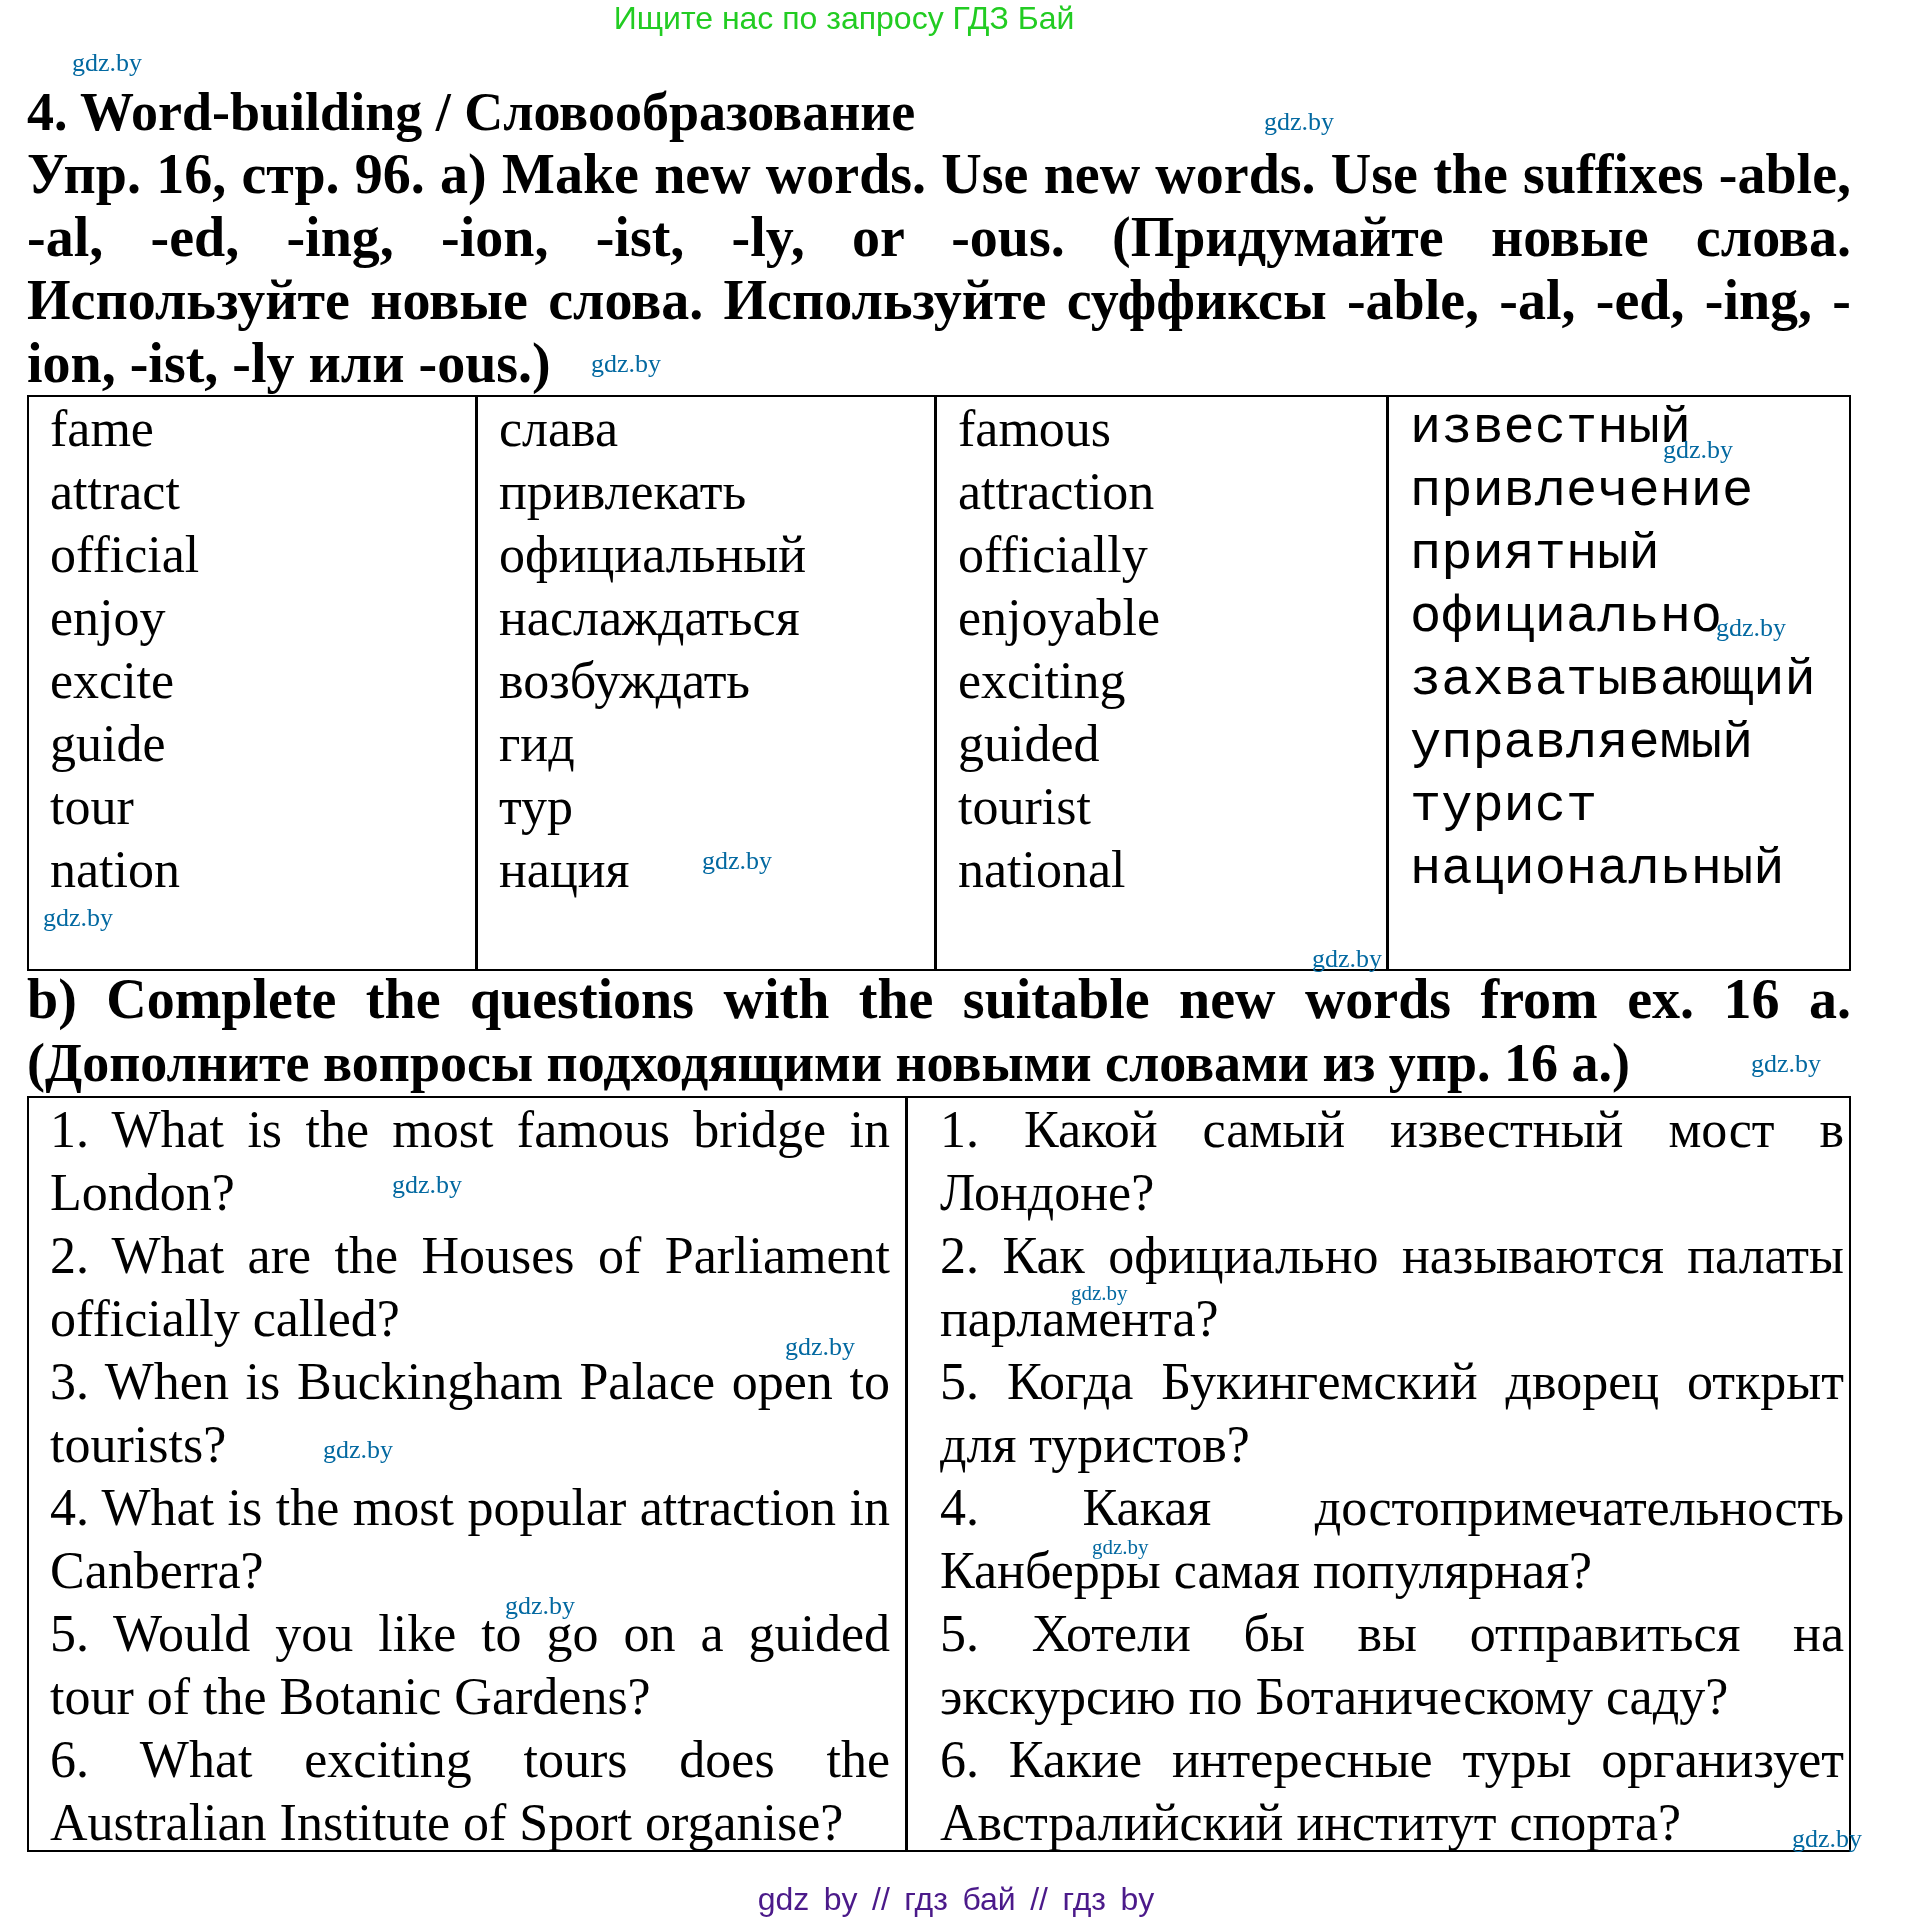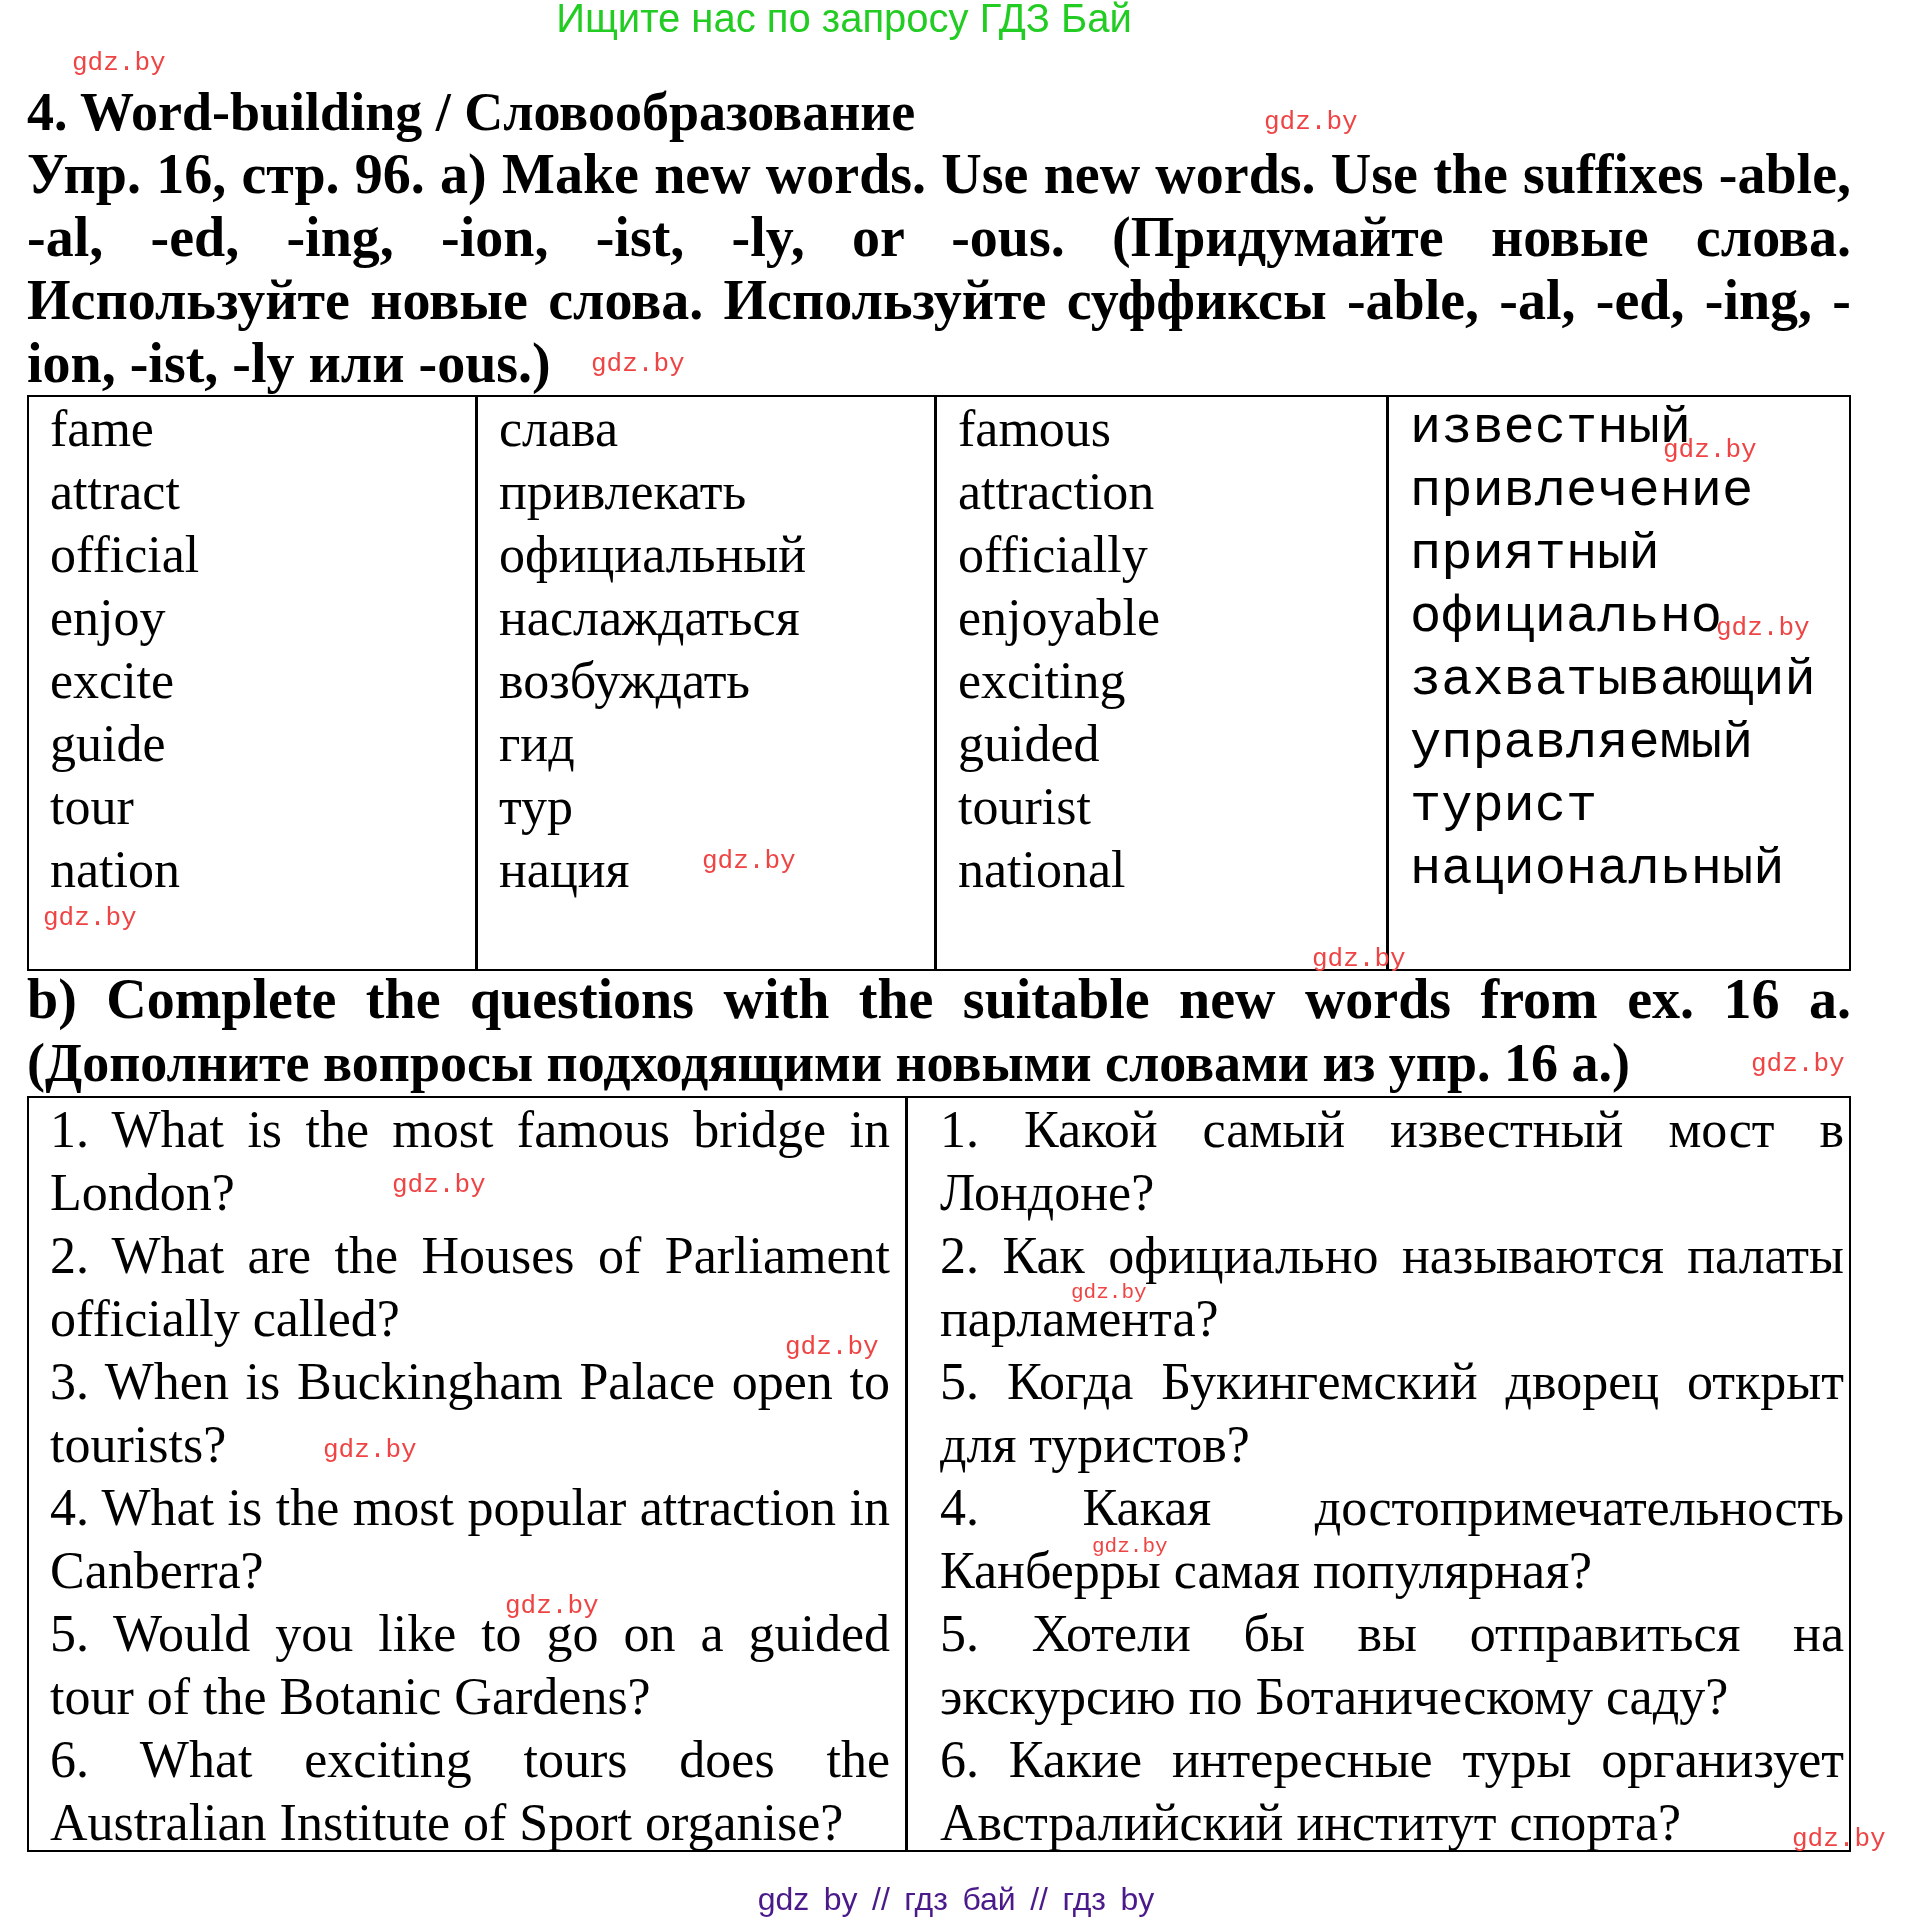--- a/index.html
+++ b/index.html
@@ -1,19 +1,19 @@
 <!DOCTYPE html>
 <html style="font-size:15px"><head>
 <meta charset="utf-8">
 <style>
   html, body { margin:0; padding:0; background:#ffffff; }
   body { width:1912px; height:1924px; position:relative; overflow:hidden; font-family:"Liberation Serif", serif; color:#000; }
   .abs { position:absolute; }
-  .promo { top:0px; left:0; width:1688px; text-align:center; font-family:"Liberation Sans", sans-serif; font-size:40px; color:#22cc22; line-height:36px; }
-  .wm { font-family:Liberation Mono, monospace; font-size:26px; color:#ef4444; line-height:28px; white-space:nowrap; }
+  .promo { top:0px; left:0; width:1688px; text-align:center; font-family:"Liberation Sans", sans-serif; font-size:32px; color:#22cc22; line-height:36px; }
+  .wm { font-family:Liberation Serif, serif; font-size:26px; color:#0369a1; line-height:28px; white-space:nowrap; }
   .h { font-weight:bold; font-size:54px; line-height:63px; white-space:nowrap; }
   .para { left:27px; width:1824px; font-weight:bold; font-size:56px; line-height:63px; text-align:justify; }
   .tbl { border:2.8px solid #000; box-sizing:border-box; }
   .vline { position:absolute; top:0; bottom:0; width:2.8px; background:#000; }
   .cell { position:absolute; top:0; font-size:52px; line-height:63px; }
   .cell div { white-space:nowrap; }
   .qcell { position:absolute; top:0; font-size:52px; line-height:63px; text-align:justify; }
   .qcell p { margin:0; text-align:justify; text-align-last:left; }
   .footer { top:1881px; left:0; width:1912px; text-align:center; font-family:"Liberation Sans", sans-serif; font-size:32px; color:#4b1a8a; word-spacing:5.6px; }
 </style>

